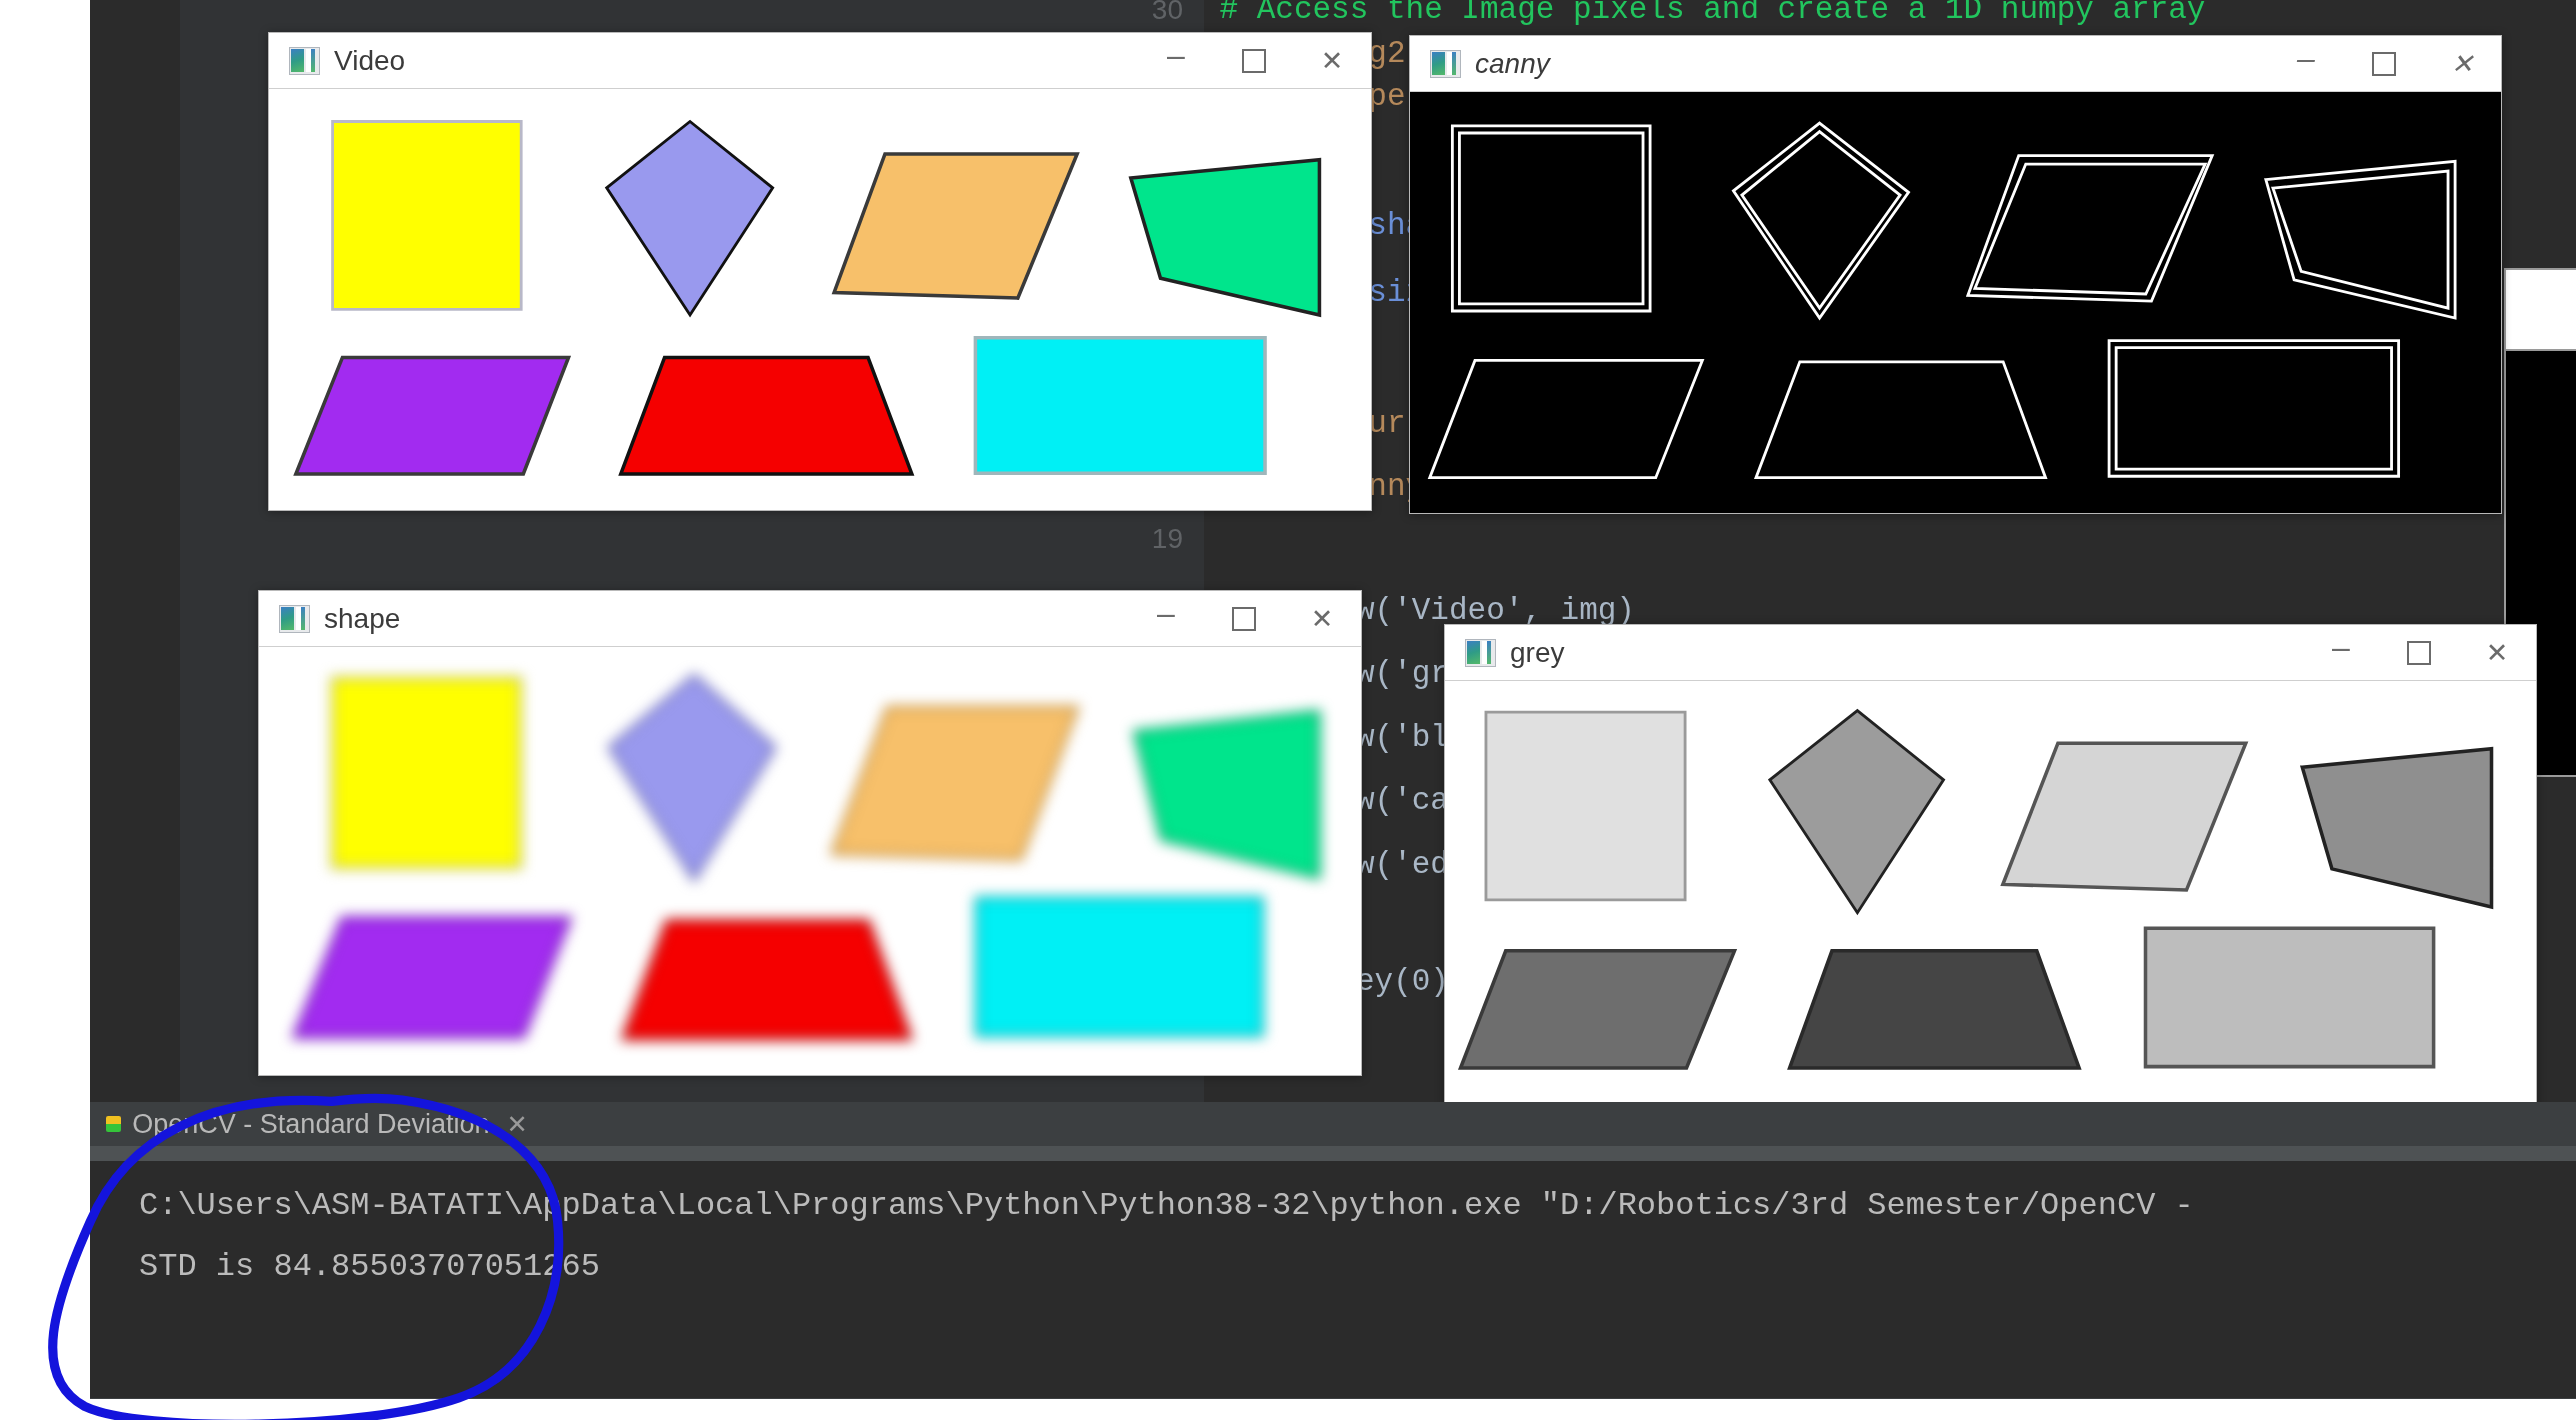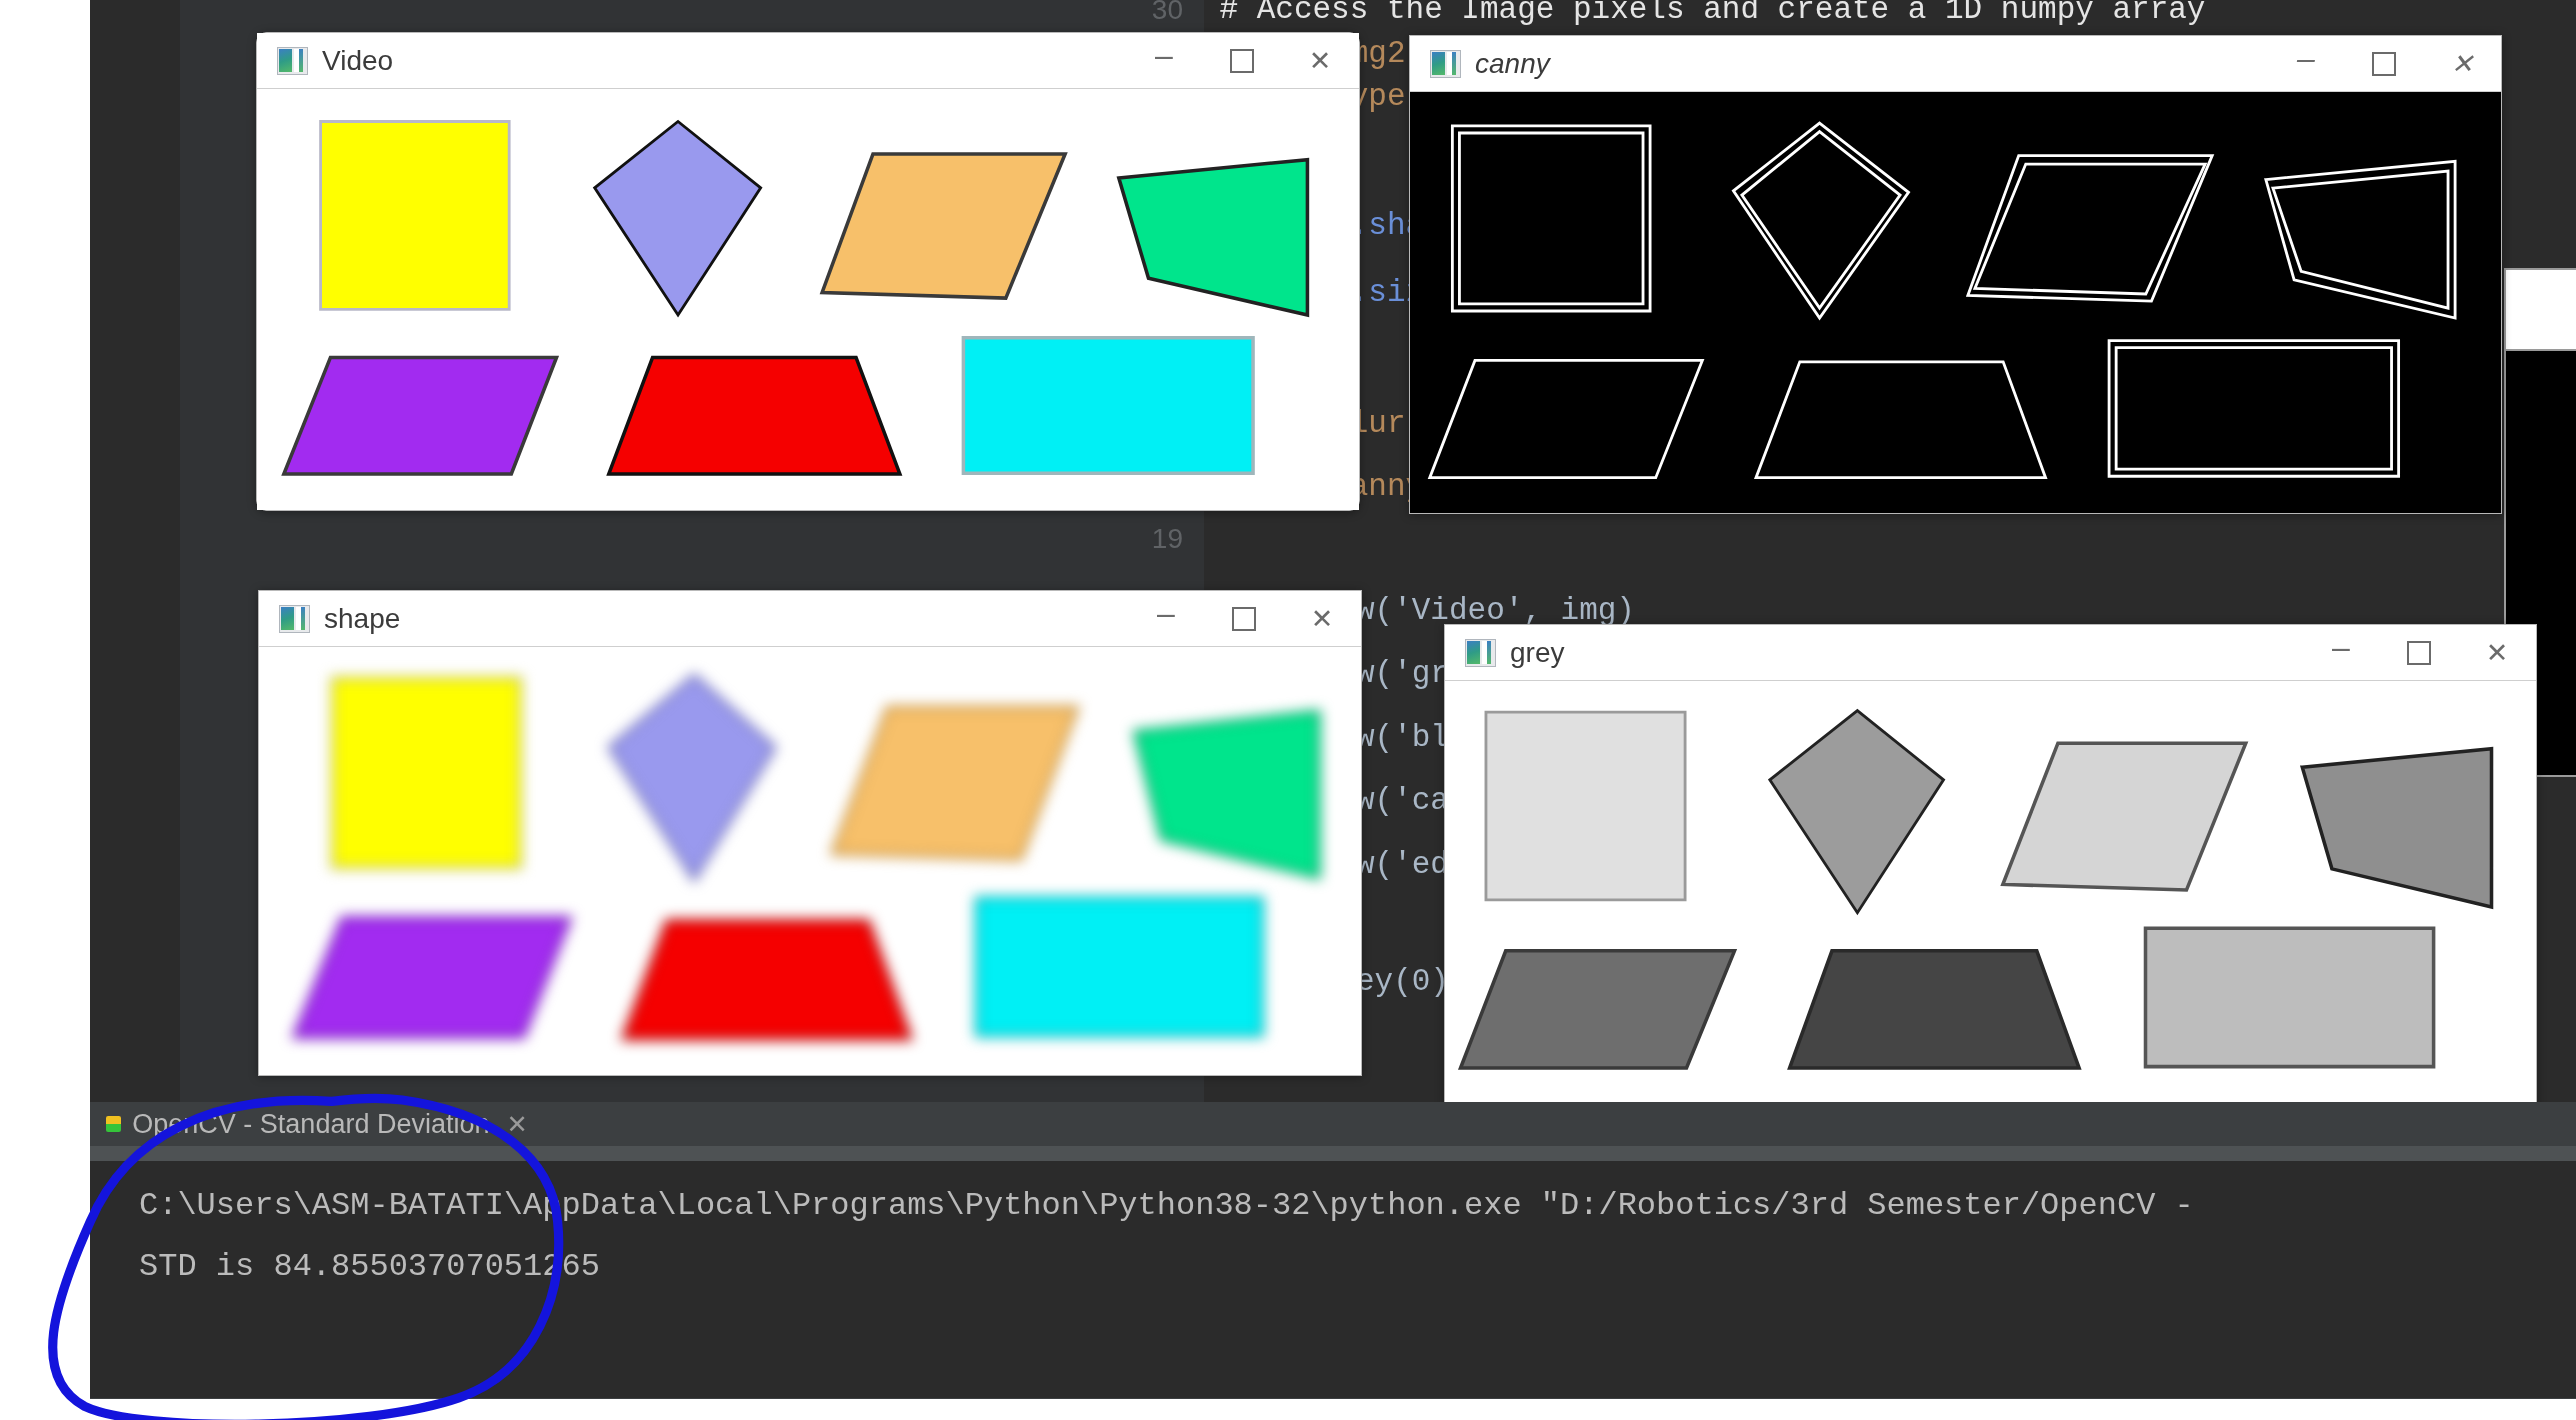--- a/index.html
+++ b/index.html
@@ -9,21 +9,21 @@
   
   #ide-background{position:absolute;left:90px;top:0;width:2486px;height:1398px;background:#3c3f41;}
   #editor-pane{position:absolute;left:90px;top:0;width:2486px;height:1102px;background:#2b2b2b;}
   #gutter{position:absolute;left:1022px;top:0;width:92px;height:1102px;background:#313335;}
   .gutter-num{position:absolute;color:#606366;font-family:"Liberation Sans",sans-serif;
               font-size:28px;text-align:right;width:71px;left:0;}
   #gutter-line-left{position:absolute;left:90px;top:0;width:932px;height:1102px;background:#313335;}
   #code-area{position:absolute;left:1114px;top:0;width:1462px;height:1102px;background:#2b2b2b;
              font-family:"Liberation Mono",monospace;font-size:31px;line-height:0.7px;}
   .code-line{position:absolute;white-space:pre;font-family:"Liberation Mono",monospace;font-size:31px;}
-  .c-comment{color:#e5e5e5;}
+  .c-comment{color:#22c55e;}
   .c-kw{color:#6a8fd8;}
   .c-id{color:#a9b7c6;}
   .c-call{color:#b5895b;}
 
   
   #right-strip{position:absolute;left:2504px;top:268px;width:72px;height:92px;background:#ffffff;
                border:2.1px solid #9a9a9a;}
   #right-strip2{position:absolute;left:2504px;top:349px;width:72px;height:424px;background:#000000;
                 border:2.1px solid #9a9a9a;}
 
@@ -93,21 +93,21 @@
     <div class="code-line c-id" style="left:-15.5px;top:865px;">cv2.imshow('edges', edges)</div>
     <div class="code-line c-id" style="left:-15.5px;top:982px;">cv2.waitKey(0)</div>
   </div>
 </div>
 
 <div id="right-strip"></div>
 <div id="right-strip2">
   
 </div>
 
-<div class="cvwin" id="win-video" style="left:256px;top:32px;width:1102px;height:477px;border-radius:11px;">
+<div class="cvwin" id="win-video" style="left:268px;top:32px;width:1102px;height:477px;">
   <div class="titlebar">
     <div class="tb-icon">
         <div class="g"></div>
         <div class="w"></div>
       </div>
     <div class="tb-title">Video</div>
     <div class="tb-btns">
       <div class="tb-btn tb-min">–</div>
       <div class="tb-btn tb-max">
           <div class="sq"></div>

